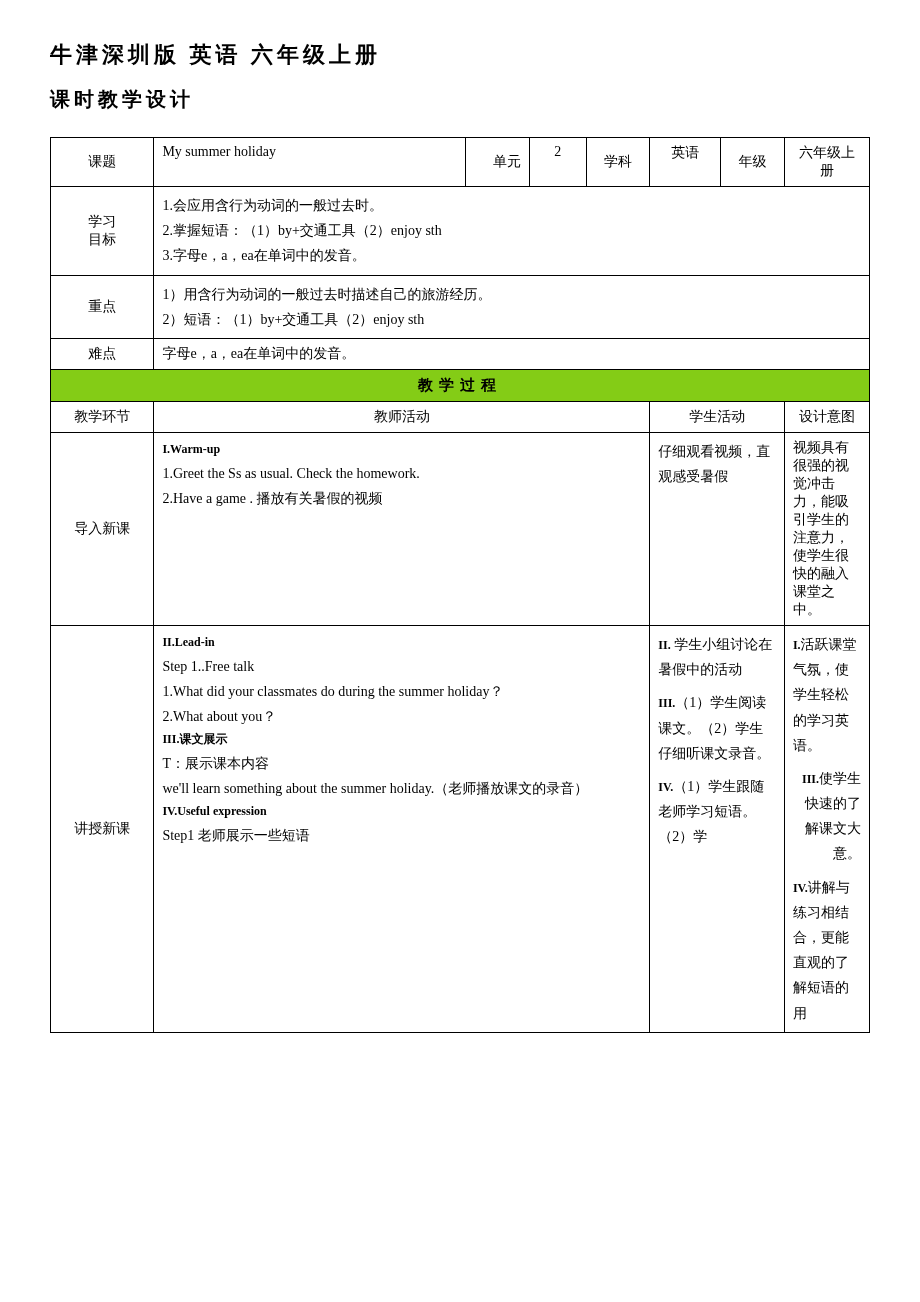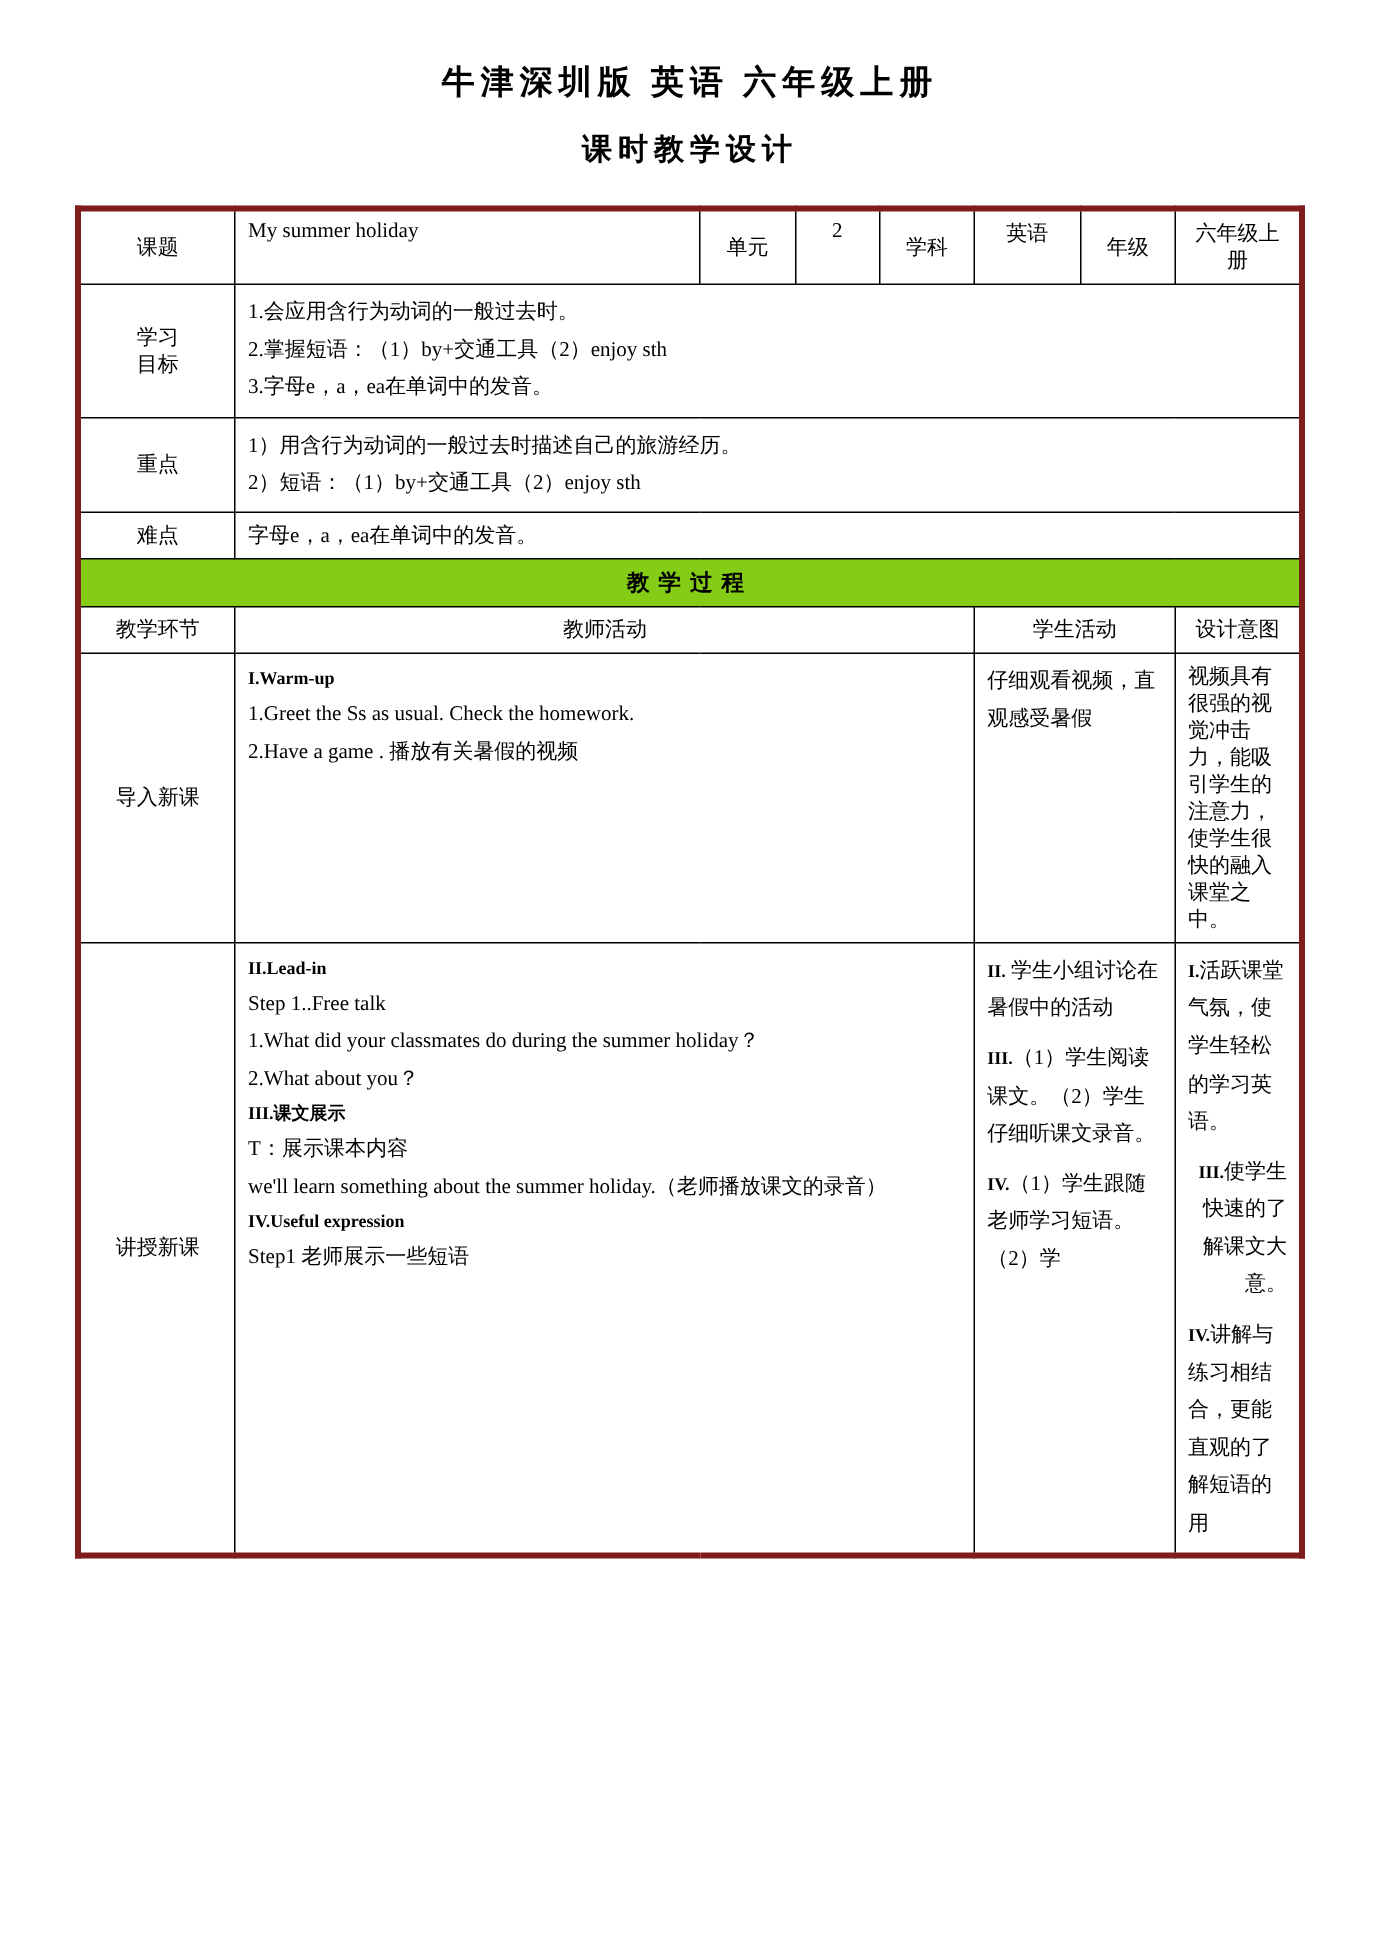--- a/index.html
+++ b/index.html
@@ -10,39 +10,38 @@
     body {
       background: #fff;
       font-family: "SimSun", "宋体", serif;
       font-size: 14px;
       color: #000;
       padding: 40px 50px;
       width: 920px;
       min-height: 1302px;
     }
     .page-title {
-      text-align: center;
       margin-bottom: 10px;
     }
     .main-title {
       font-size: 22px;
       font-weight: bold;
       letter-spacing: 4px;
       margin-bottom: 16px;
     }
     .sub-title {
       font-size: 20px;
       font-weight: bold;
       letter-spacing: 4px;
       margin-bottom: 24px;
     }
     table {
       width: 100%;
       border-collapse: collapse;
-      border: 4px solid #7f1d1d;
+      border: 1px solid #7f1d1d;
     }
     td, th {
       border: 1px solid #000;
       padding: 6px 8px;
       vertical-align: top;
       font-size: 14px;
     }
     .section-label {
       text-align: center;
       white-space: nowrap;
@@ -75,21 +74,21 @@
   <div class="main-title">牛津深圳版  英语  六年级上册</div>
   <div class="sub-title">课时教学设计</div>
 </div>
 
 <table>
 
   <tbody>
       <tr>
     <td class="section-label" style="width:50px;">课题</td>
     <td style="width:220px;">My summer holiday</td>
-    <td class="section-label" style="width:45px;">单元</td>
+    <td class="section-label" style="width:45px;text-align:right;">单元</td>
     <td style="width:40px;text-align:center;">2</td>
     <td class="section-label" style="width:45px;">学科</td>
     <td style="width:50px;text-align:center;">英语</td>
     <td class="section-label" style="width:40px;">年级</td>
     <td style="width:60px;text-align:center;">六年级上册</td>
   </tr>
 
   <tr>
     <td class="section-label" style="vertical-align:middle;">学习<br>目标</td>
     <td colspan="7">

